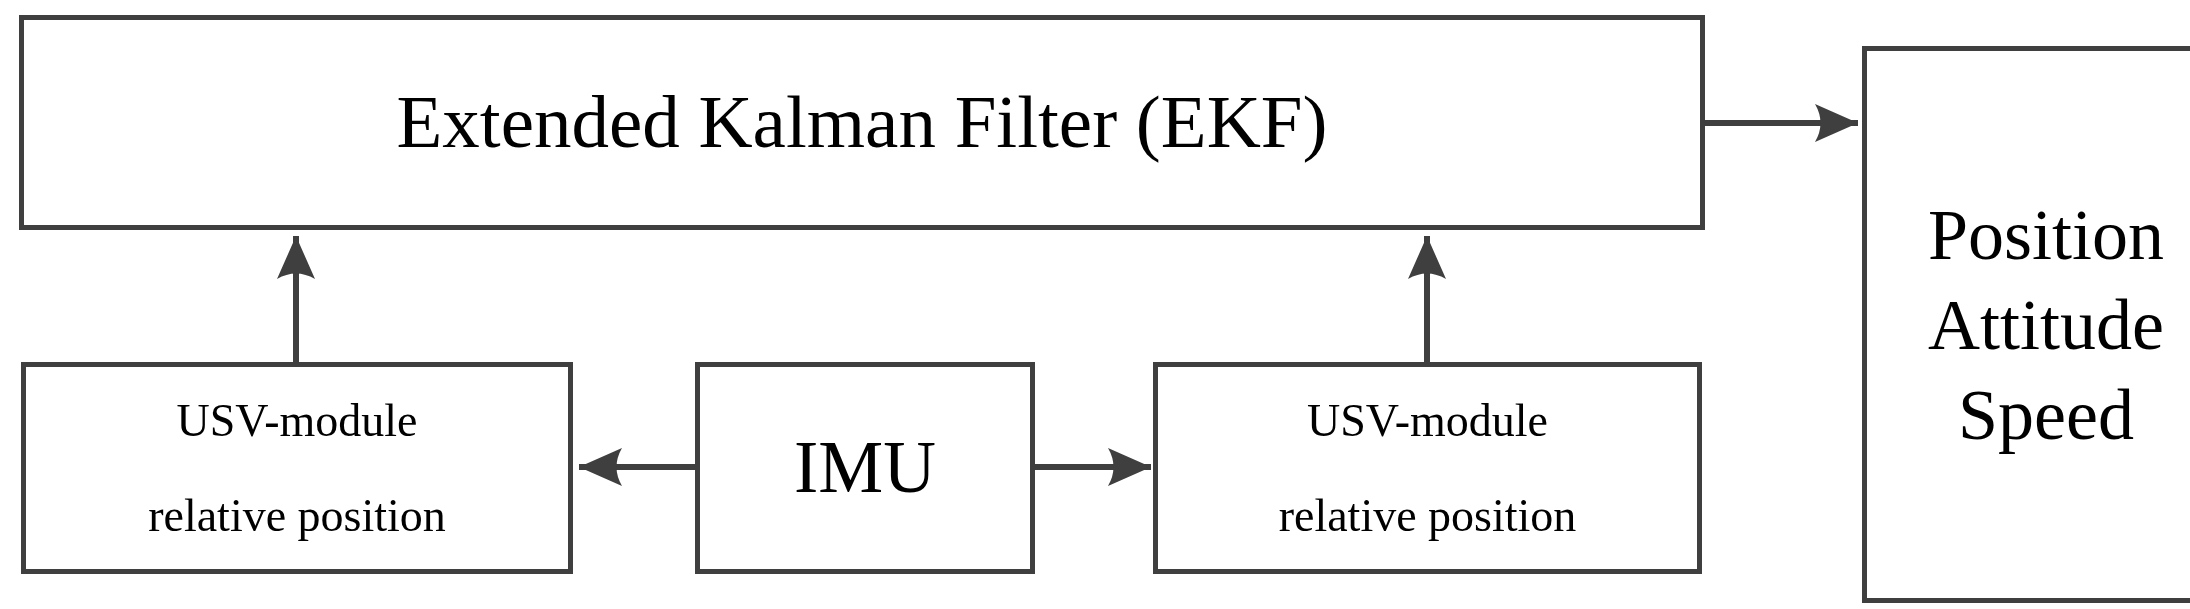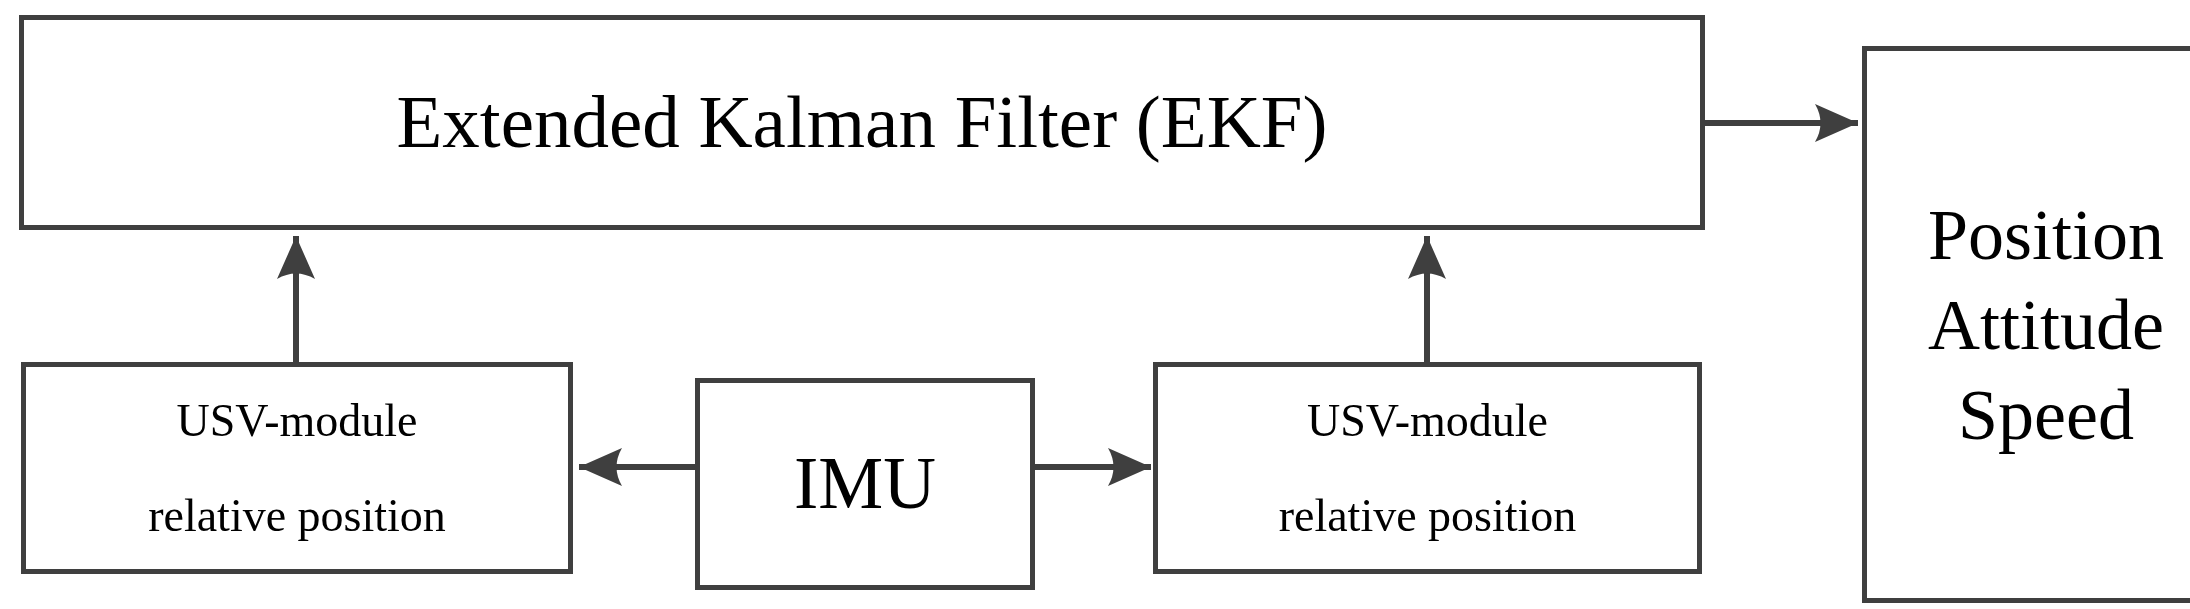--- a/index.html
+++ b/index.html
@@ -19,21 +19,21 @@
     display:flex;
     align-items:center;
     justify-content:center;
     text-align:center;
     color:var(--text);
   }
   .label { white-space:pre-line; }
   .box-ekf      { left:19px;   top:15px;  width:1686px; height:215px; }
   .box-ekf .label { font-size:75px; line-height:1.15; }
   .box-usv-left { left:21px;   top:362px; width:552px;  height:212px; }
-  .box-imu      { left:695px;  top:362px; width:340px;  height:212px;margin-top:16px; }
+  .box-imu      { left:695px;  top:362px; width:340px;  height:212px; }
   .box-usv-right{ left:1153px; top:362px; width:549px;  height:212px; }
   .box-output   { left:1862px; top:17px;  width:368px;  height:557px;margin-top:29px; }
   .box-usv-left .label, .box-usv-right .label { font-size:46px; line-height:95px; }
   .box-imu .label { font-size:73px; line-height:1.15; }
   .box-output .label { font-size:72px; line-height:90px; }
   .arrow-layer {
     position:absolute; left:0; top:0;
     width:2190px; height:609px;
     pointer-events:none;
   }

